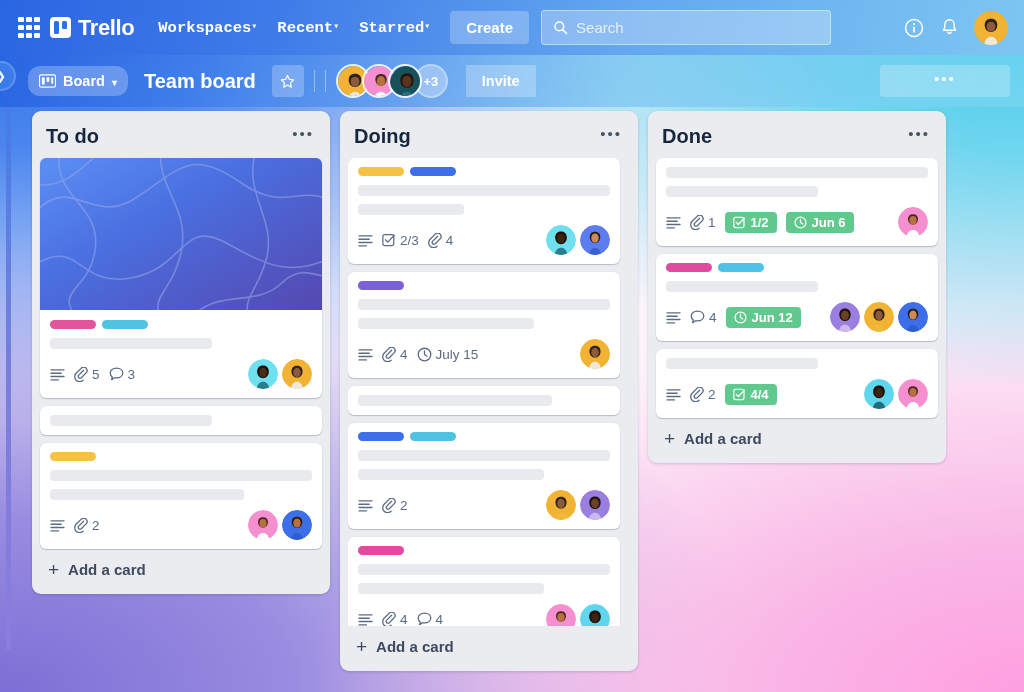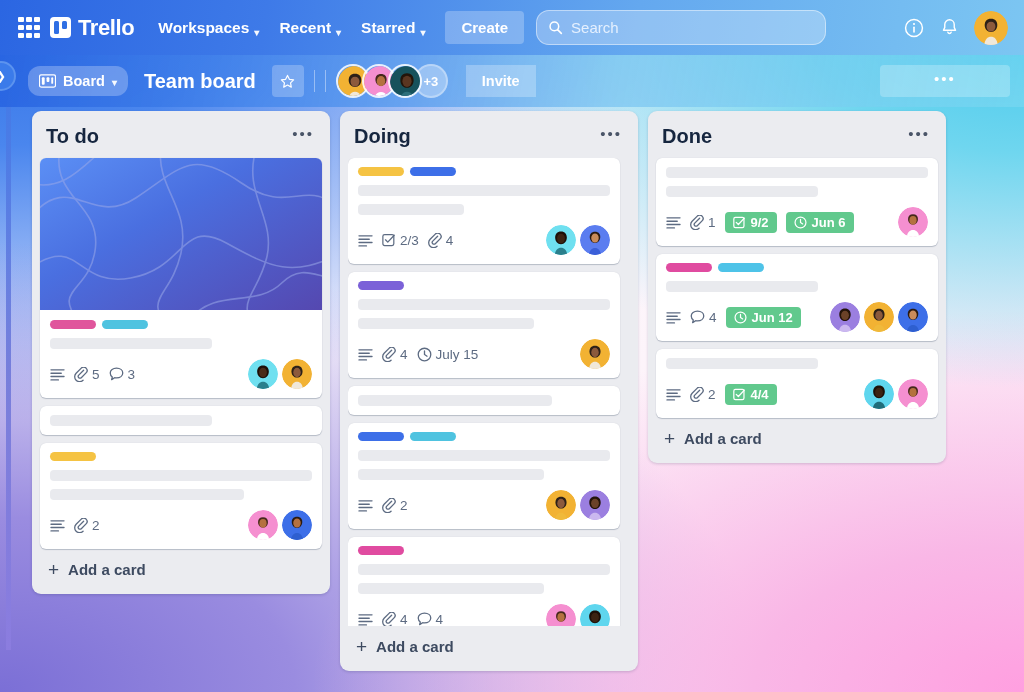--- a/index.html
+++ b/index.html
@@ -34,22 +34,22 @@
   #topnav {
     position: absolute; left: 0; top: 0; width: 1024px; height: 55px;
     display: flex; align-items: center;
     padding: 0 12px;
     background: linear-gradient(100deg, #2b66e2 0%, #3e7ae8 26%, #64a8ef 62%, #7cc6f2 100%);
     z-index: 30;
   }
   .nv-item {
     color: #ffffff; font-size: 15.5px; font-weight: 700;
     padding: 6px 10px; border-radius: 3px;
-    display: flex; align-items: flex-end; gap: 5px;
-    white-space: nowrap; cursor: pointer;
+    display: flex; align-items: flex-start; 
+    white-space: nowrap; cursor: pointer; font-family: Liberation Mono, monospace;
   }
   #grid-icon {
     width: 22px; height: 22px; margin: 0 10px 0 6px;
     display: grid; grid-template-columns: repeat(3,1fr); grid-template-rows: repeat(3,1fr);
     gap: 2.5px; cursor: pointer;
   }
   #grid-icon i { background: #ffffff; border-radius: 1px; display: block; }
   #logo-wrap { display: flex; align-items: center; gap: 7px; margin-right: 14px; cursor: pointer; }
   #logo-mark {
     width: 21px; height: 21px; background: #fff; border-radius: 4px;
@@ -66,21 +66,21 @@
   #create-btn {
     background: rgba(255,255,255,.25); color: #fff; font-size: 15px; font-weight: 700;
     border-radius: 4px; padding: 8px 16px; margin-left: 10px; cursor: pointer;
     white-space: nowrap;
   }
   #search-wrap {
     flex: 1; margin-left: 12px; margin-right: 10px;
     max-width: 290px;
     background: rgba(255,255,255,.28);
     border: 1px solid rgba(255,255,255,.45);
-    border-radius: 13px; height: 35px;
+    border-radius: 4px; height: 35px;
     display: flex; align-items: center; gap: 8px; padding: 0 11px;
     cursor: text;
   }
   #search-wrap svg { flex: none; }
   #search-input {
     background: transparent; border: 0; outline: 0; color: #ffffff;
     font-size: 15px; font-family: inherit; width: 100%;
   }
   #search-input::placeholder { color: #eaf3ff; opacity: .95; }
   .nv-right { margin-left: auto; display: flex; align-items: center; gap: 14px; padding-right: 4px; }
@@ -707,21 +707,21 @@
               <svg width="14" height="15" viewBox="0 0 14 16">
                 <path d="M10.6 5.1L5.4 10.3a1.9 1.9 0 0 0 2.7 2.7l5.1-5.1a3.6 3.6 0 0 0-5.1-5.1L2.6 8.3a5.2 5.2 0 0 0 7.4 7.4" fill="none" stroke="#5d6b82" stroke-width="1.4" stroke-linecap="round" transform="translate(-0.8,-1.6)"></path>
               </svg>
               <span>1</span>
             </div>
             <div class="pill">
               <svg width="13" height="13" viewBox="0 0 16 16">
                 <rect x="1" y="1.8" width="12.5" height="12.5" rx="2" fill="none" stroke="#ffffff" stroke-width="1.5"></rect>
                 <path d="M4 7.8l2.6 2.6L14 2.6" fill="none" stroke="#ffffff" stroke-width="1.6" stroke-linecap="round" stroke-linejoin="round"></path>
               </svg>
-              <span>9/2</span>
+              <span>1/2</span>
             </div>
             <div class="pill">
               <svg width="13" height="13" viewBox="0 0 16 16">
                 <circle cx="8" cy="8" r="6.7" fill="none" stroke="#ffffff" stroke-width="1.5"></circle>
                 <path d="M8 4.2V8l2.7 1.8" fill="none" stroke="#ffffff" stroke-width="1.5" stroke-linecap="round"></path>
               </svg>
               <span>Jun 6</span>
             </div>
             <div class="foot-avatars">
               <div class="avatar" style="width:30px;height:30px;">

